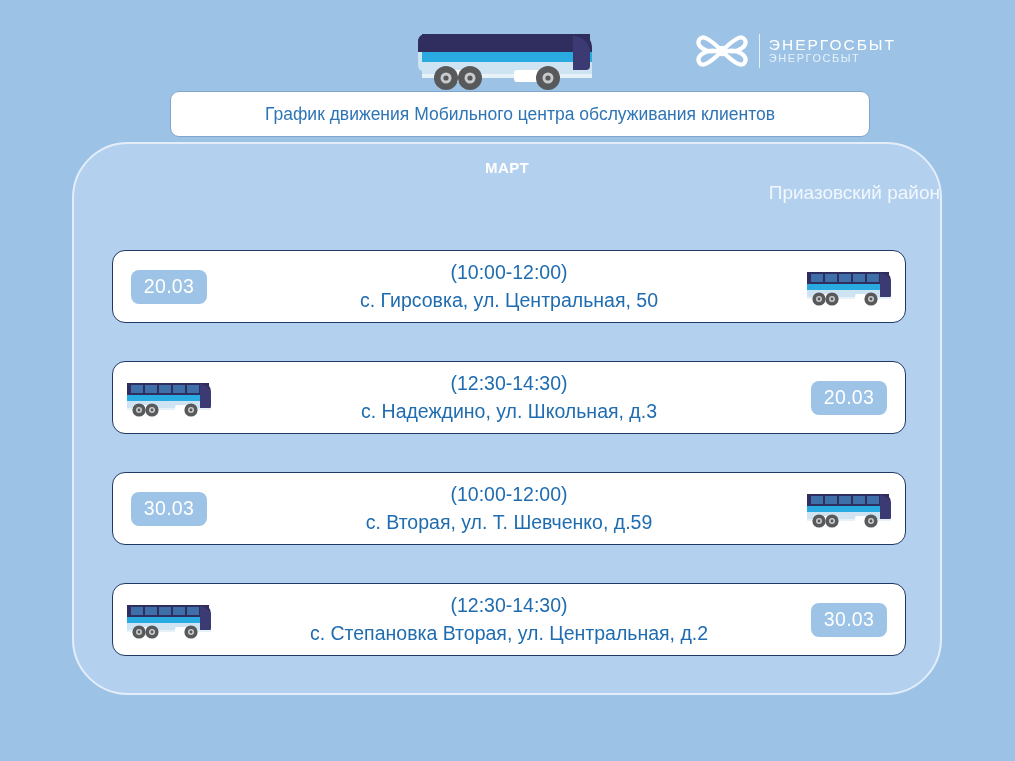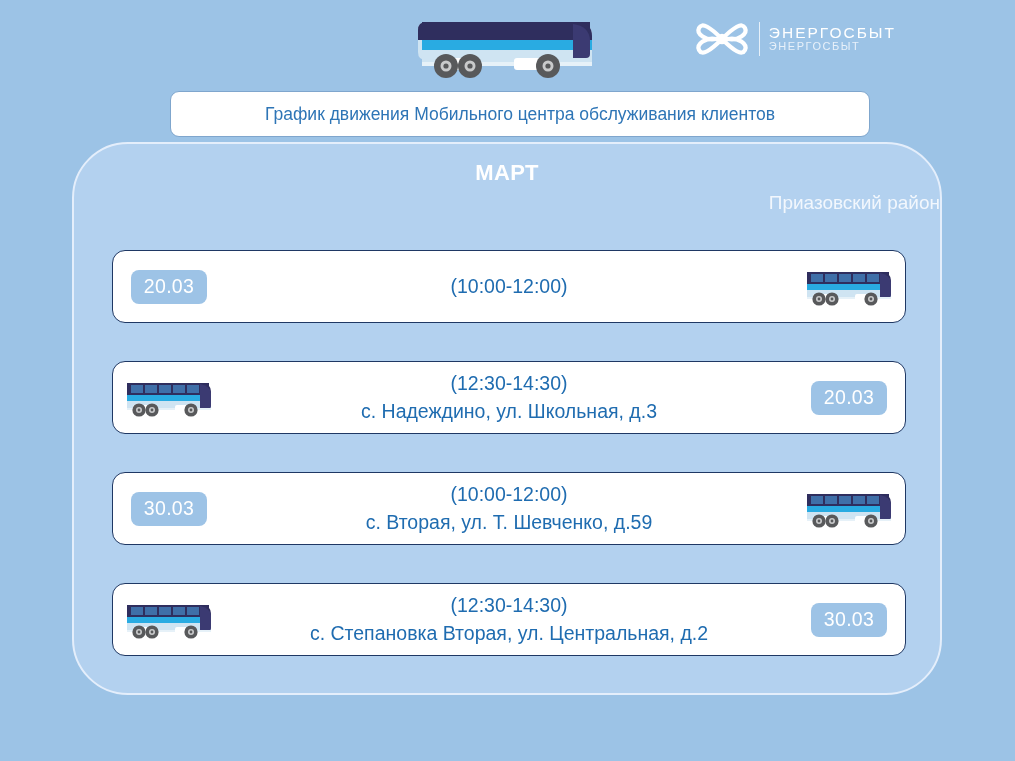--- a/index.html
+++ b/index.html
@@ -11,21 +11,21 @@
     height: 761px;
     background: #9cc3e6;
     font-family: "Liberation Sans", sans-serif;
     overflow: hidden;
     position: relative;
   }
 
   
   .header {
     position: absolute;
-    left: 0; top: 0;
+    left: 0; top: 12px;
     width: 908px;
     height: 88px;
   }
   .hero-bus {
     position: absolute;
     left: 418px;
     top: 10px;
     width: 180px;
     height: 72px;
   }
@@ -104,21 +104,21 @@
   }
   .panel-heading {
     position: absolute;
     left: 0;
     top: 13px;
     width: 100%;
     text-align: center;
   }
   .panel-heading .month {
     color: #ffffff;
-    font-size: 22px;
+    font-size: 15px;
     font-weight: bold;
     letter-spacing: 0.4px;
     line-height: 1.45;
   }
   .panel-heading .district {
     color: #f2f7fd;
     font-size: 19px;
     font-weight: 400;
     line-height: 1.45;
     text-align: right;
@@ -260,20 +260,21 @@
   </div>
 
   <div class="rows">
 
     <div class="row-card">
       <div class="slot slot-left">
         <span class="date-badge">20.03</span>
       </div>
       <div class="row-body">
         <div class="time">(10:00-12:00)</div>
+        <div class="place">с. Гирсовка, ул. Центральная, 50</div>
       </div>
       <div class="slot slot-right">
         <svg class="row-bus" viewBox="0 0 88 42">
           <rect x="2" y="6" width="82" height="12" fill="#2f2e5e"></rect>
           <path d="M4 6 h72 q10 0 10 9 v3 h-84 v-4 q0 -8 2 -8 z" fill="#2f2e5e"></path>
           <rect x="2" y="18" width="84" height="6" fill="#29abe2"></rect>
           <rect x="2" y="24" width="84" height="8" fill="#cfe4f2"></rect>
           <g fill="#3f6fa8">
             <rect x="6" y="8" width="12" height="8"></rect>
             <rect x="20" y="8" width="12" height="8"></rect>

